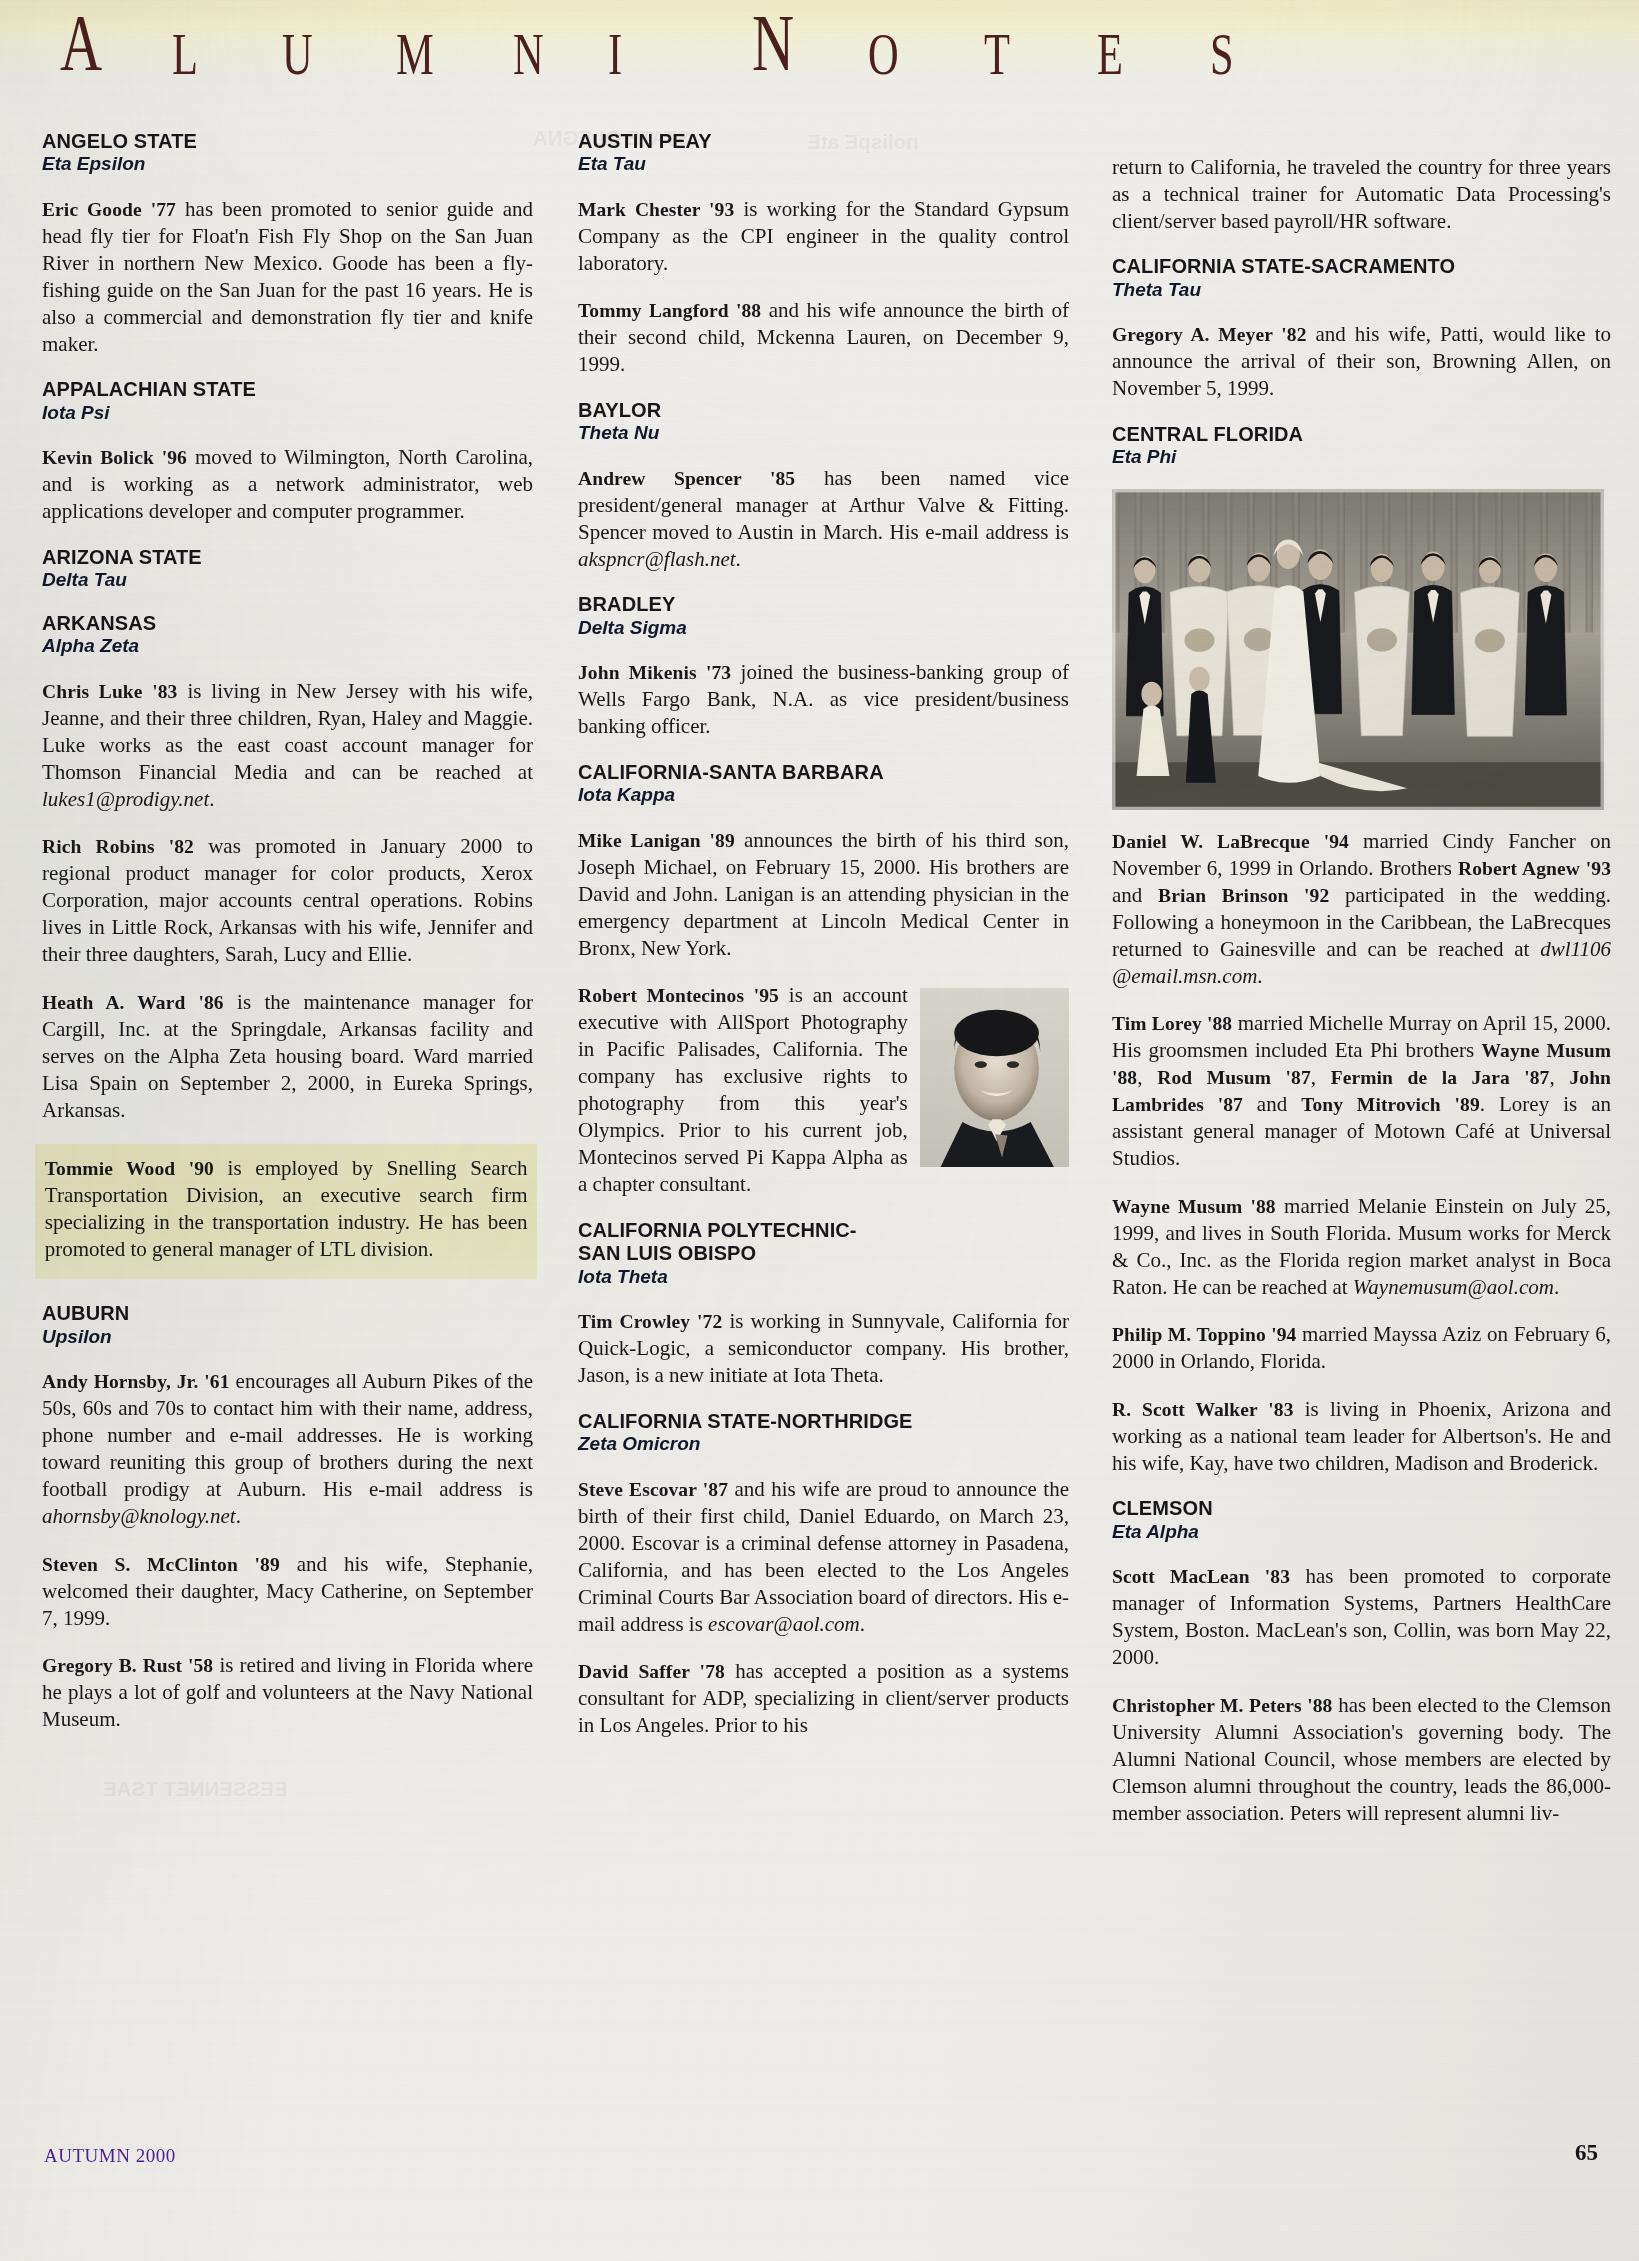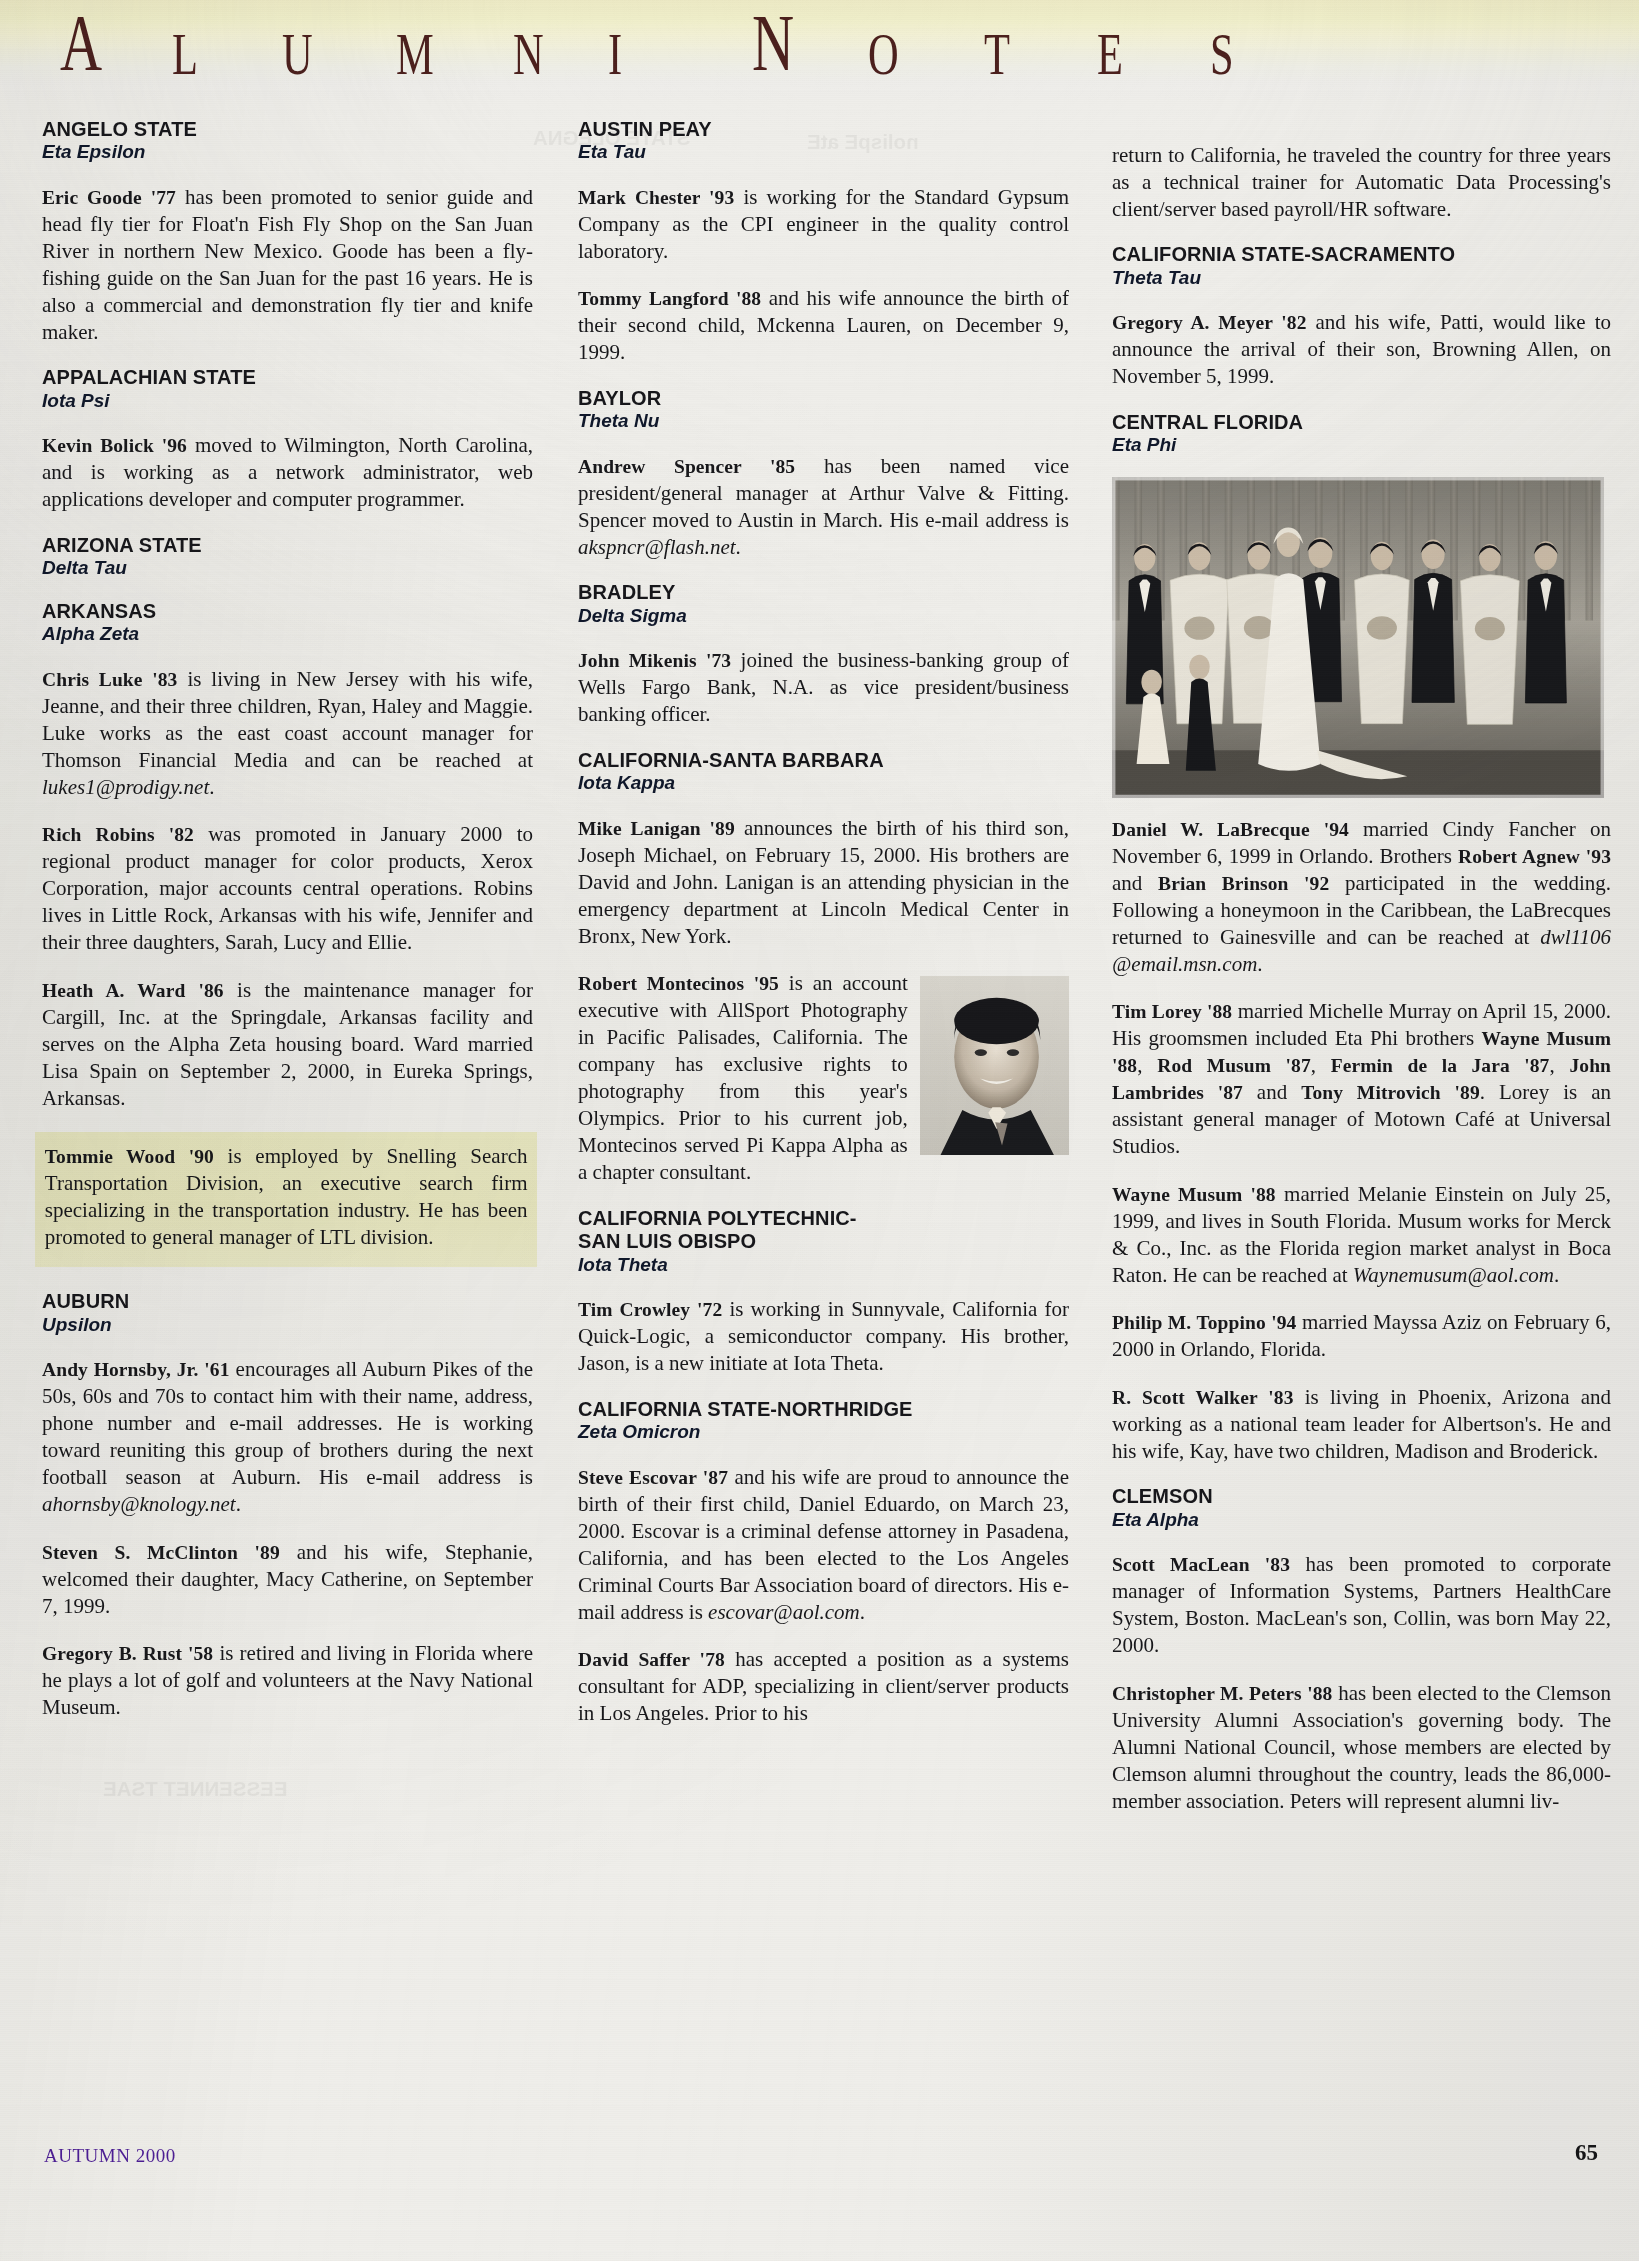--- a/index.html
+++ b/index.html
@@ -72,21 +72,21 @@
   
   .cols {
     position: absolute;
     left: 42px;
     top: 118px;
     width: 1565px;
     z-index: 10;
   }
   .col {
     position: absolute;
-    top: 0;
+    top: 12px;
     width: 491px;
   }
   .col-1 { left: 0px; }
   .col-2 { left: 536px; }
   .col-3 { left: 1070px; width: 499px; margin-top: 24px; }
 
   .school {
     font-family: "Liberation Sans", sans-serif;
     font-weight: bold;
     font-size: 20px;
@@ -224,21 +224,21 @@
         <div class="school">ARKANSAS</div>
         <div class="chapter">Alpha Zeta</div>
         <p class="note"><span class="nm">Chris Luke '83</span><span> is living in New Jersey with his wife, Jeanne, and their three children, Ryan, Haley and Maggie. Luke works as the east coast account manager for Thomson Financial Media and can be reached at </span><span class="em">lukes1@prodigy.net</span><span>.</span></p>
         <p class="note"><span class="nm">Rich Robins '82</span><span> was promoted in January 2000 to regional product manager for color products, Xerox Corporation, major accounts central operations. Robins lives in Little Rock, Arkansas with his wife, Jennifer and their three daughters, Sarah, Lucy and Ellie.</span></p>
         <p class="note"><span class="nm">Heath A. Ward '86</span><span> is the maintenance manager for Cargill, Inc. at the Springdale, Arkansas facility and serves on the Alpha Zeta housing board. Ward married Lisa Spain on September 2, 2000, in Eureka Springs, Arkansas.</span></p>
         <div class="highlight">
           <p class="note"><span class="nm">Tommie Wood '90</span><span> is employed by Snelling Search Transportation Division, an executive search firm specializing in the transportation industry. He has been promoted to general manager of LTL division.</span></p>
         </div>
         <div class="school">AUBURN</div>
         <div class="chapter">Upsilon</div>
-        <p class="note"><span class="nm">Andy Hornsby, Jr. '61</span><span> encourages all Auburn Pikes of the 50s, 60s and 70s to contact him with their name, address, phone number and e-mail addresses. He is working toward reuniting this group of brothers during the next football season at Auburn. His e-mail address is </span><span class="em">ahornsby@knology.net</span><span>.</span></p>
+        <p class="note"><span class="nm">Andy Hornsby, Jr. '61</span><span> encourages all Auburn Pikes of the 50s, 60s and 70s to contact him with their name, address, phone number and e-mail addresses. He is working toward reuniting this group of brothers during the next football prodigy at Auburn. His e-mail address is </span><span class="em">ahornsby@knology.net</span><span>.</span></p>
         <p class="note"><span class="nm">Steven S. McClinton '89</span><span> and his wife, Stephanie, welcomed their daughter, Macy Catherine, on September 7, 1999.</span></p>
         <p class="note"><span class="nm">Gregory B. Rust '58</span><span> is retired and living in Florida where he plays a lot of golf and volunteers at the Navy National Museum.</span></p>
       </div>
       <div class="col col-2">
         <div class="school">AUSTIN PEAY</div>
         <div class="chapter">Eta Tau</div>
         <p class="note"><span class="nm">Mark Chester '93</span><span> is working for the Standard Gypsum Company as the CPI engineer in the quality control laboratory.</span></p>
         <p class="note"><span class="nm">Tommy Langford '88</span><span> and his wife announce the birth of their second child, Mckenna Lauren, on December 9, 1999.</span></p>
         <div class="school">BAYLOR</div>
         <div class="chapter">Theta Nu</div>

